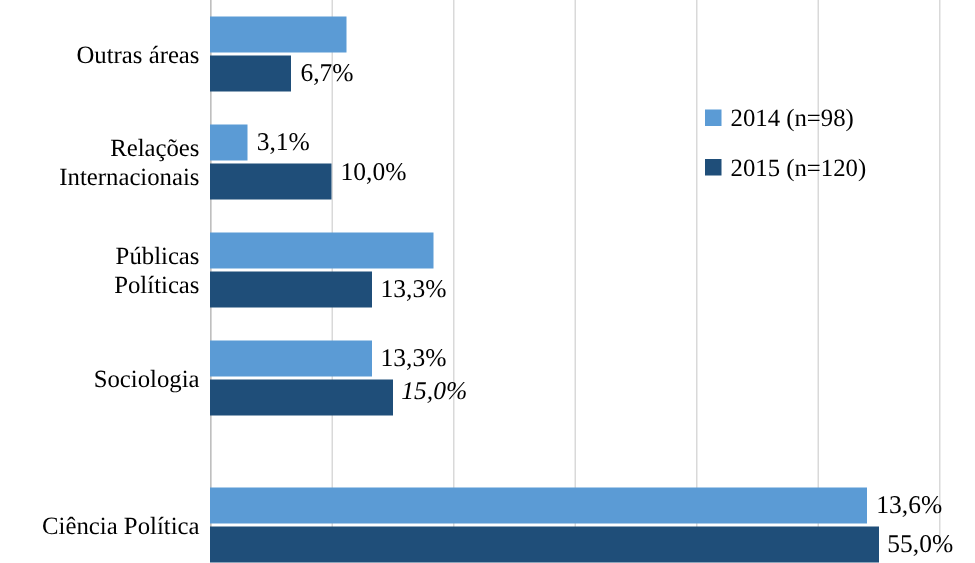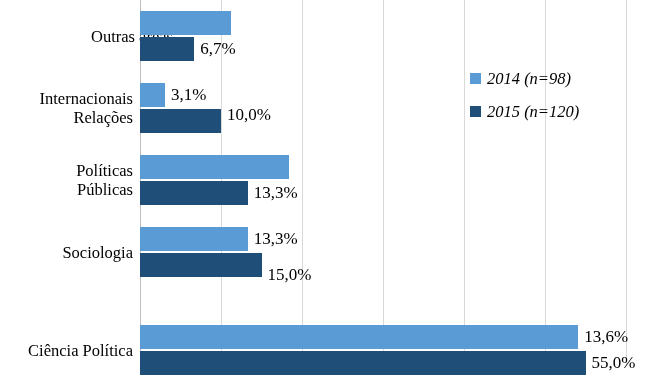--- a/index.html
+++ b/index.html
@@ -83,21 +83,20 @@
   
   .legend {
     position: absolute;
     left: 470px;
     top: 70px;
   }
   .legend-item {
     display: flex;
     align-items: center;
     margin-bottom: 16px;
-    font-style: italic;
   }
   .legend-swatch {
     width: 11px;
     height: 11px;
     margin-right: 6px;
     flex: 0 0 auto;
   }
   .legend-swatch.s2014 { background: #5B9BD5; }
   .legend-swatch.s2015 { background: #1F4E79; }
   .legend-text {
@@ -121,54 +120,54 @@
         <div class="gridline" style="left: 324px;"></div>
         <div class="gridline" style="left: 405px;"></div>
         <div class="gridline" style="left: 486px;"></div>
       </div>
   </div>
 
   <div class="axis-line"></div>
 
   <div id="groups">
       <div class="cat-group" style="top: 11px; height: 50px;">
-        <div class="cat-label" style="top: 15.5px; margin-left: 40px;">
+        <div class="cat-label" style="top: 15.5px;">
           <span>Outras áreas</span>
         </div>
         <div class="bar s2014" style="top: 0px; width: 90.72px;"></div>
         <div class="bar s2015" style="top: 26px; width: 54.27px;"></div>
         <div class="bar-value" style="top: 26px; left: 194.27px;">6,7%</div>
       </div>
       <div class="cat-group" style="top: 83px; height: 50px;">
         <div class="cat-label" style="top: 6px;">
+          <span>Relações</span>
           <span>Internacionais</span>
-          <span>Relações</span>
         </div>
         <div class="bar s2014" style="top: 0px; width: 25.11px;"></div>
         <div class="bar-value" style="top: 0px; left: 165.11px;">3,1%</div>
         <div class="bar s2015" style="top: 26px; width: 81px;"></div>
         <div class="bar-value" style="top: 20px; left: 221px;">10,0%</div>
       </div>
       <div class="cat-group" style="top: 155px; height: 50px;">
         <div class="cat-label" style="top: 6px;">
+          <span>Públicas</span>
           <span>Políticas</span>
-          <span>Públicas</span>
         </div>
         <div class="bar s2014" style="top: 0px; width: 149.04px;"></div>
         <div class="bar s2015" style="top: 26px; width: 107.73px;"></div>
         <div class="bar-value" style="top: 26px; left: 247.73px;">13,3%</div>
       </div>
       <div class="cat-group" style="top: 227px; height: 50px;">
         <div class="cat-label" style="top: 15.5px;">
           <span>Sociologia</span>
         </div>
         <div class="bar s2014" style="top: 0px; width: 107.73px;"></div>
         <div class="bar-value" style="top: 0px; left: 247.73px;">13,3%</div>
         <div class="bar s2015" style="top: 26px; width: 121.5px;"></div>
-        <div class="bar-value" style="top: 36px; left: 261.5px;">15,0%</div>
+        <div class="bar-value" style="top: 22px; left: 261.5px; font-style: italic;">15,0%</div>
       </div>
       <div class="cat-group" style="top: 299px; height: 50px; margin-top: 26px;">
         <div class="cat-label" style="top: 15.5px;">
           <span>Ciência Política</span>
         </div>
         <div class="bar s2014" style="top: 0px; width: 438.21px;"></div>
         <div class="bar-value" style="top: 0px; left: 578.21px;">13,6%</div>
         <div class="bar s2015" style="top: 26px; width: 445.5px;"></div>
         <div class="bar-value" style="top: 26px; left: 585.5px;">55,0%</div>
       </div>

